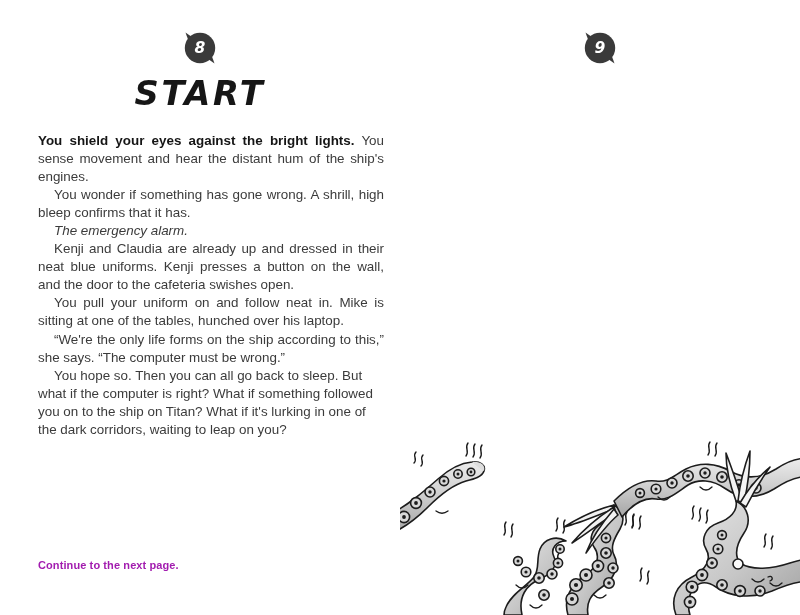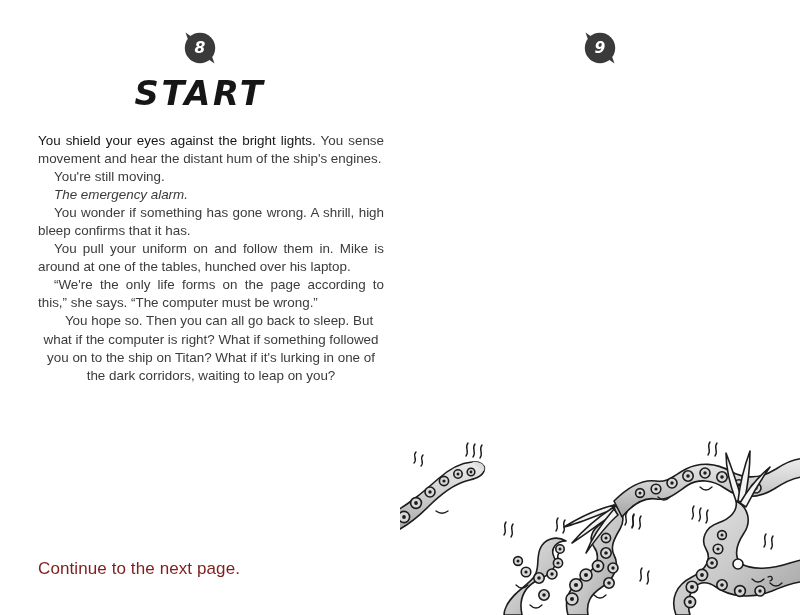--- a/index.html
+++ b/index.html
@@ -93,36 +93,36 @@
   .col-left  { left: 38px;  top: 132px; width: 346px; }
 
   .column p {
     margin: 0;
     text-indent: 16px;
   }
   .column p.nofirst {
     text-indent: 0;
   }
   .column p:last-child {
-    text-align: center;
+    text-align: left;
   }
   .lead {
-    font-weight: 400;
+    font-weight: 700;
     color: #151515;
   }
   .em {
     font-style: italic;
   }
 
   
   .footer-note {
     position: absolute;
-    font-size: 17px;
-    font-weight: 400;
-    color: #7f1d1d;
+    font-size: 11px;
+    font-weight: 700;
+    color: #a21caf;
     letter-spacing: 0.1px;
   }
   .footer-left  { left: 38px;  top: 559px; }
 
   
   .art {
     position: absolute;
     left: 400px;
     top: 435px;
     width: 400px;
@@ -149,25 +149,25 @@
           </svg>
         </span>
         <span class="badge-num">8</span>
       </div>
     </div>
 
     <div class="title">START</div>
 
     <div class="column col-left">
       <p class="nofirst"><span class="lead">You shield your eyes against the bright lights.</span><span> You sense movement and hear the distant hum of the ship's engines.</span></p>
-      <p>You're still moving.</p>
+      <p>You wonder if something has gone wrong. A shrill, high bleep confirms that it has.</p>
       <p><span class="em">The emergency alarm.</span></p>
-      <p>You wonder if something has gone wrong. A shrill, high bleep confirms that it has.</p>
-      <p>You pull your uniform on and follow them in. Mike is around at one of the tables, hunched over his laptop.</p>
-      <p>“We're the only life forms on the page according to this,” she says. “The computer must be wrong.”</p>
+      <p>Kenji and Claudia are already up and dressed in their neat blue uniforms. Kenji presses a button on the wall, and the door to the cafeteria swishes open.</p>
+      <p>You pull your uniform on and follow neat in. Mike is sitting at one of the tables, hunched over his laptop.</p>
+      <p>“We're the only life forms on the ship according to this,” she says. “The computer must be wrong.”</p>
       <p>You hope so. Then you can all go back to sleep. But what if the computer is right? What if something followed you on to the ship on Titan? What if it's lurking in one of the dark corridors, waiting to leap on you?</p>
     </div>
 
     <div class="footer-note footer-left">Continue to the next page.</div>
   </div>
 
   <div class="page page-right">
 
     <div class="badge-wrap">
       <div class="badge">

